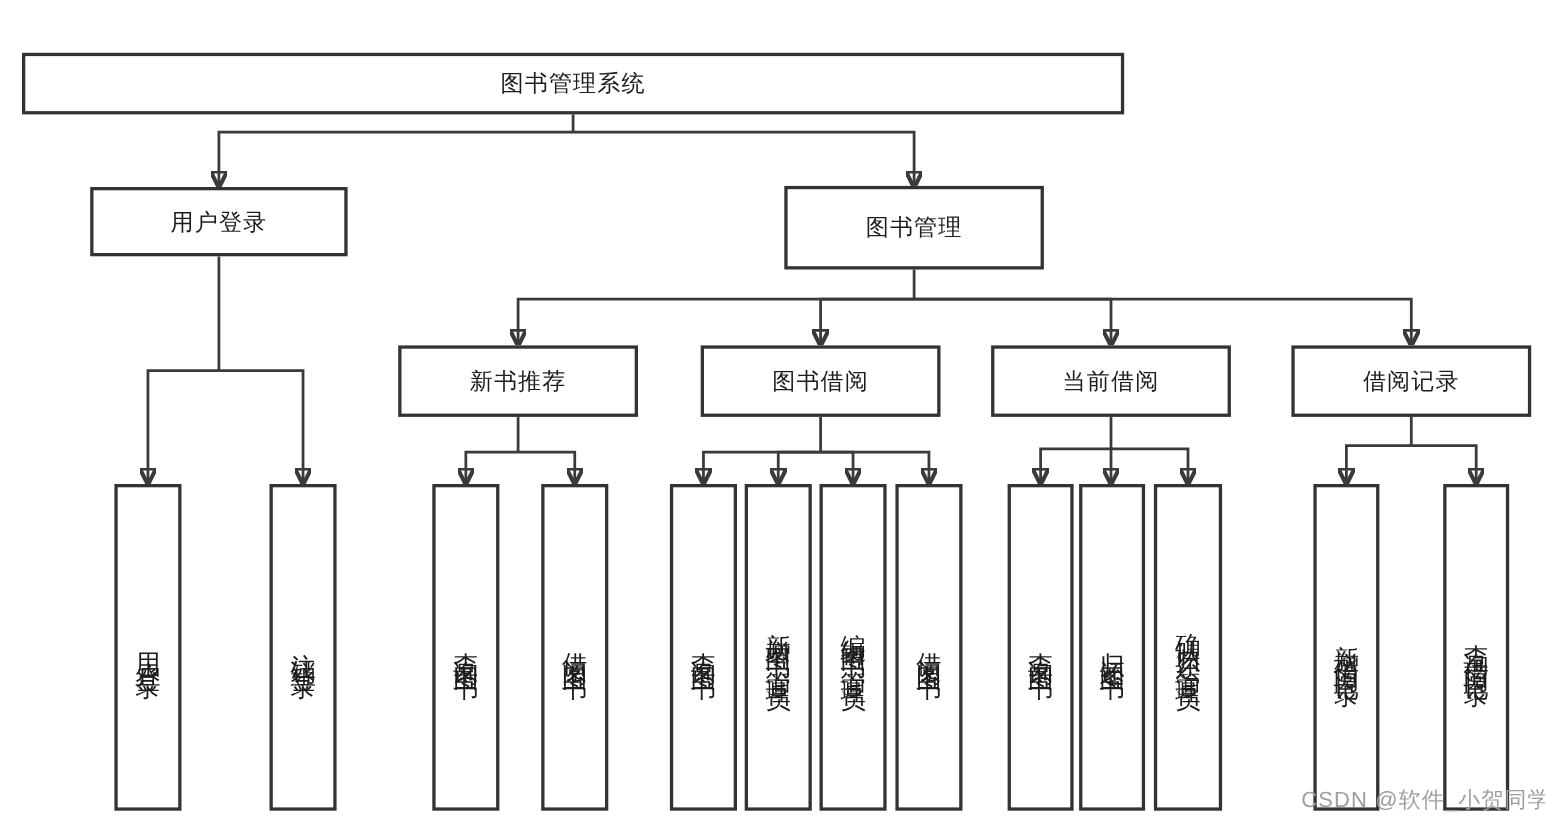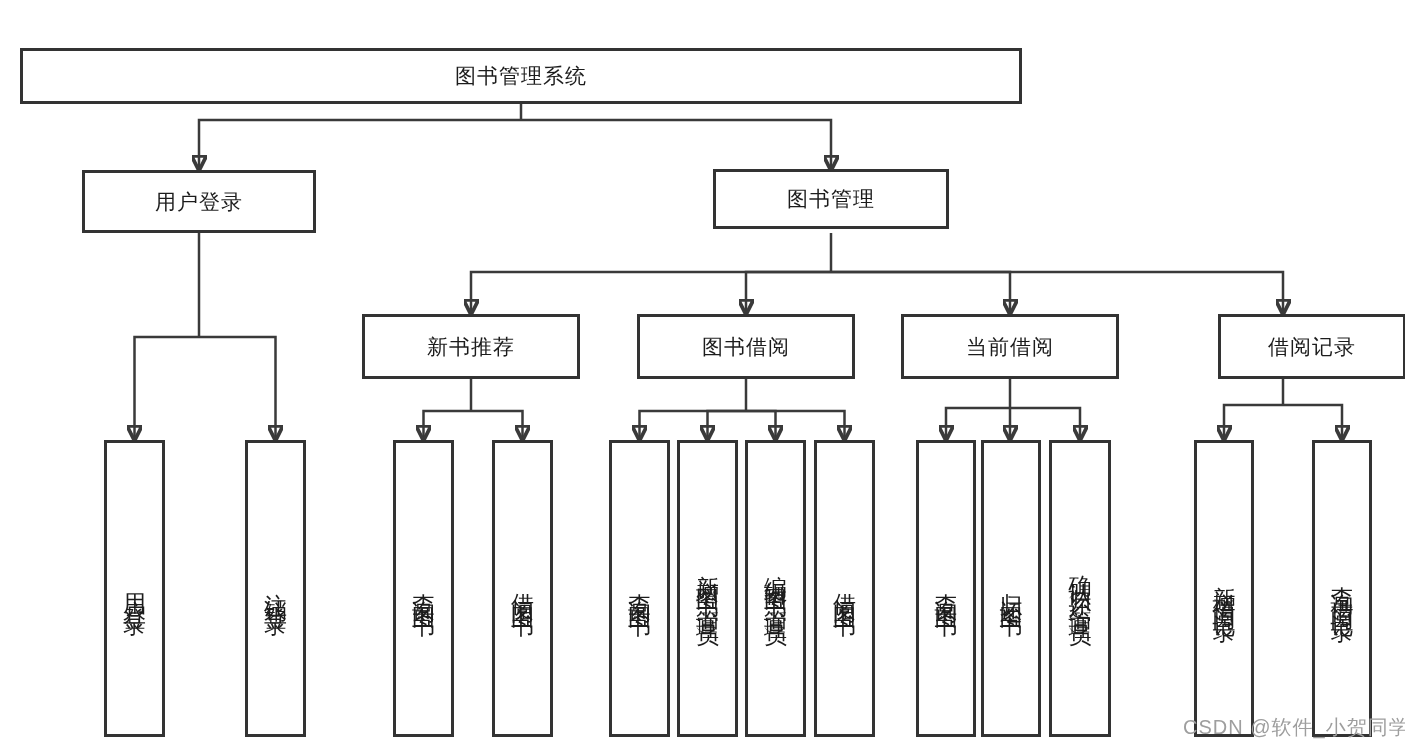--- a/index.html
+++ b/index.html
@@ -99,34 +99,34 @@
     </g>
   </svg>
 
   <div class="box" style="left:20px;top:13px;width:1002px;height:56px;margin-top:35px;">
     <span class="hlabel">图书管理系统</span>
   </div>
 
   <div class="box" style="left:82px;top:170px;width:234px;height:63px;">
     <span class="hlabel">用户登录</span>
   </div>
-  <div class="box" style="left:713px;top:169px;width:236px;height:60px;">
+  <div class="box" style="left:713px;top:169px;width:236px;height:76px;">
     <span class="hlabel">图书管理</span>
   </div>
 
   <div class="box" style="left:637px;top:314px;width:218px;height:65px;">
     <span class="hlabel">图书借阅</span>
   </div>
   <div class="box" style="left:362px;top:314px;width:218px;height:65px;">
     <span class="hlabel">新书推荐</span>
   </div>
   <div class="box" style="left:901px;top:314px;width:218px;height:65px;font-family:Liberation Mono, monospace;">
     <span class="hlabel">当前借阅</span>
   </div>
-  <div class="box" style="left:1174px;top:314px;width:188px;height:65px;margin-left:44px;">
+  <div class="box" style="left:1174px;top:314px;width:218px;height:65px;">
     <span class="hlabel">借阅记录</span>
   </div>
 
   <div class="box vbox" style="left:104px;top:440px;width:61px;height:297px;">
     <span class="vlabel">用户登录</span>
   </div>
   <div class="box vbox" style="left:245px;top:440px;width:61px;height:297px;">
     <span class="vlabel">注销登录</span>
   </div>
 

